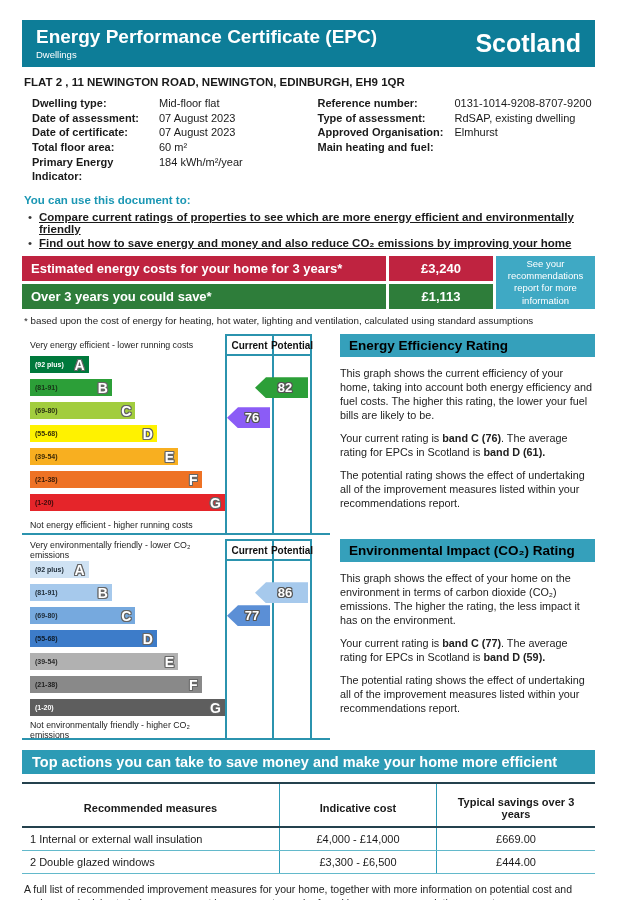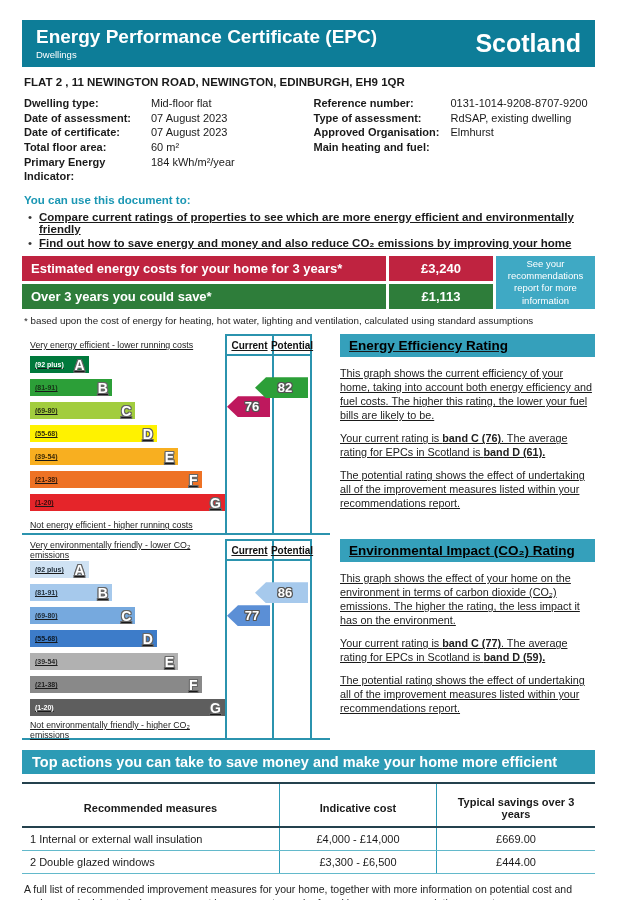--- a/index.html
+++ b/index.html
@@ -10,40 +10,40 @@
   }
   
   .epc-header{background:#0d7d98;color:#fff;display:flex;justify-content:space-between;align-items:center;
     padding:5px 14px 6px 14px;height:47px;box-sizing:border-box;}
   .epc-header .title{font-size:19px;font-weight:bold;line-height:1.15;}
   .epc-header .subtitle{font-size:9.5px;margin-top:2px;}
   .epc-header .region{font-size:25px;font-weight:bold;}
   
   .address{font-size:11.5px;font-weight:bold;margin:9px 0 8px 2px;}
   
-  .details{display:grid;grid-template-columns:1fr 1fr;column-gap:8px;font-size:11px;line-height:1.33;margin-left:2px;}
+  .details{display:grid;grid-template-columns:1fr 1fr;column-gap:8px;font-size:11px;line-height:1.33;margin-left:10px;}
   .detail-row{display:flex;}
   .detail-row .lbl{font-weight:bold;flex:0 0 auto;}
   #details-left .lbl{width:127px;}
   #details-right .lbl{width:137px;}
   .detail-row .val{flex:1;}
   
   .usage-heading{color:#1b97b4;font-weight:bold;font-size:11.5px;margin:10px 0 5px 2px;}
   ul.bullets{margin:0 0 0 6px;padding:0;list-style:none;text-decoration:underline;}
   ul.bullets li{font-size:11.5px;font-weight:bold;margin:2px 0;padding-left:11px;position:relative;}
   ul.bullets li:before{content:"•";position:absolute;left:0;top:0;font-weight:normal;color:#333;}
   
   .cost-banner{display:grid;grid-template-columns:1fr 104px 99px;gap:3px;margin-top:7px;}
   .cost-label{color:#fff;font-weight:bold;font-size:13px;padding:3px 9px;display:flex;align-items:center;min-height:23px;box-sizing:border-box;}
   .cost-value{color:#fff;font-weight:bold;font-size:13px;display:flex;align-items:center;justify-content:center;min-height:23px;box-sizing:border-box;}
   .cost-note{grid-column:3;grid-row:1 / 3;background:#3fa9c4;color:#fff;font-size:9.5px;line-height:1.3;
     display:flex;align-items:center;justify-content:center;text-align:center;padding:2px 6px;box-sizing:border-box;}
   .footnote{font-size:9.8px;margin:6px 0 8px 2px;color:#222;}
   
-  .rating-row{display:flex;gap:10px;margin-top:4px;text-decoration:underline;}
+  .rating-row{display:flex;gap:10px;margin-top:4px;}
   .chart{width:308px;flex:0 0 auto;}
   .chart-grid{display:flex;border-bottom:2px solid #2b93ae;}
   .bars-area{width:203px;flex:0 0 auto;box-sizing:border-box;}
   .chart-top-label{font-size:8.8px;height:22px;display:flex;align-items:center;padding-left:8px;color:#222;}
   .bands{padding-left:8px;}
   .band{height:17px;margin-bottom:6px;display:flex;align-items:center;justify-content:space-between;box-sizing:border-box;}
   .band .range{font-size:7px;font-weight:bold;padding-left:5px;white-space:nowrap;}
   .band .letter{font-size:14px;font-weight:bold;color:#fff;padding-right:4px;line-height:1;
     text-shadow:1px 0 #666,-1px 0 #666,0 1px #666,0 -1px #666,1px 1px #666,-1px -1px #666,1px -1px #666,-1px 1px #666;}
   .chart-bottom-label{font-size:8.8px;height:16px;display:flex;align-items:center;padding-left:8px;color:#222;}
@@ -181,21 +181,21 @@
               <div class="band" style="width: 100%; background: rgb(229, 37, 42);">
                 <span class="range" style="color: rgb(60, 10, 10);">(1-20)</span>
                 <span class="letter">G</span>
               </div>
             </div>
           <div class="chart-bottom-label">Not energy efficient - higher running costs</div>
         </div>
         <div class="chart-col current">
           <div class="col-head">Current</div>
           <div class="col-body">
-              <div class="arrow" style="background: #be185d; top: 40px;">
+              <div class="arrow" style="background: #8b5cf6; top: 51px;">
                 <span>76</span>
               </div>
             </div>
         </div>
         <div class="chart-col potential">
           <div class="col-head">Potential</div>
           <div class="col-body">
               <div class="arrow" style="background: rgb(44, 159, 56); top: 21px;">
                 <span>82</span>
               </div>

